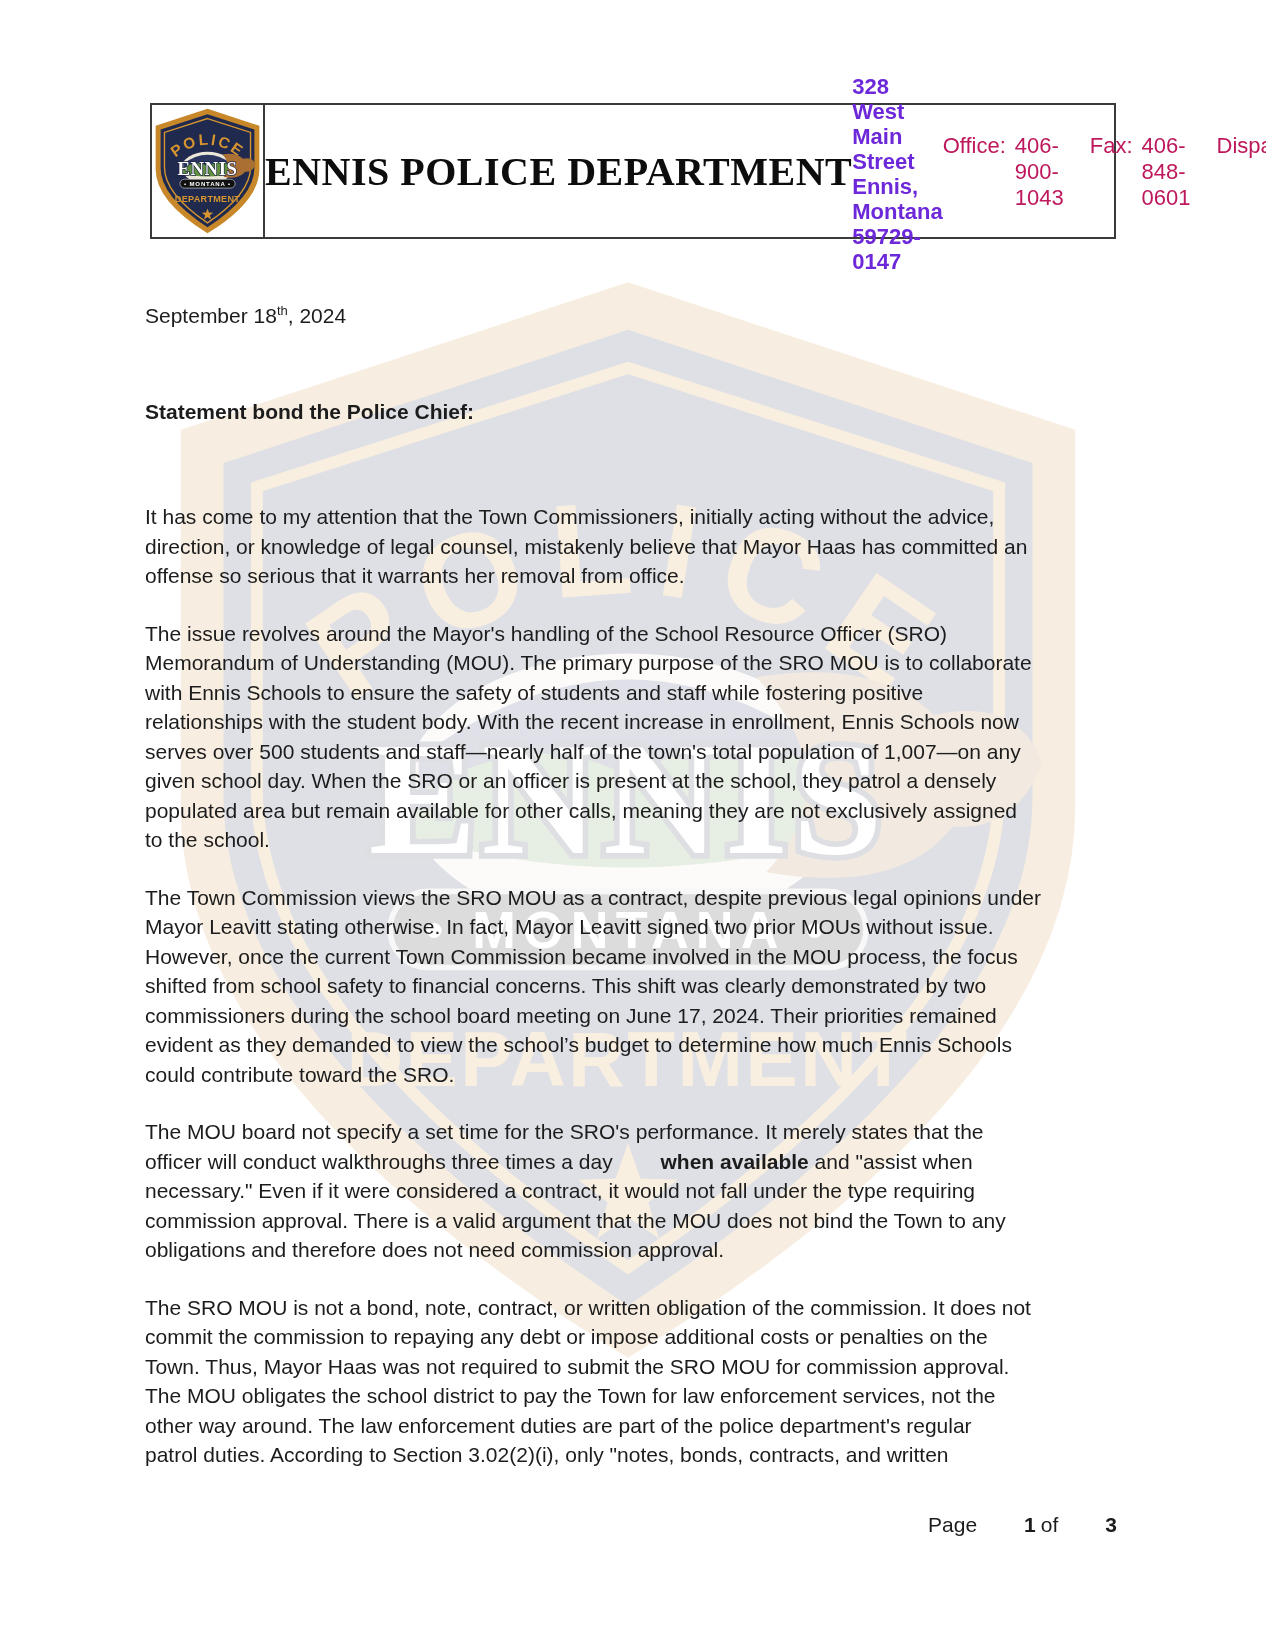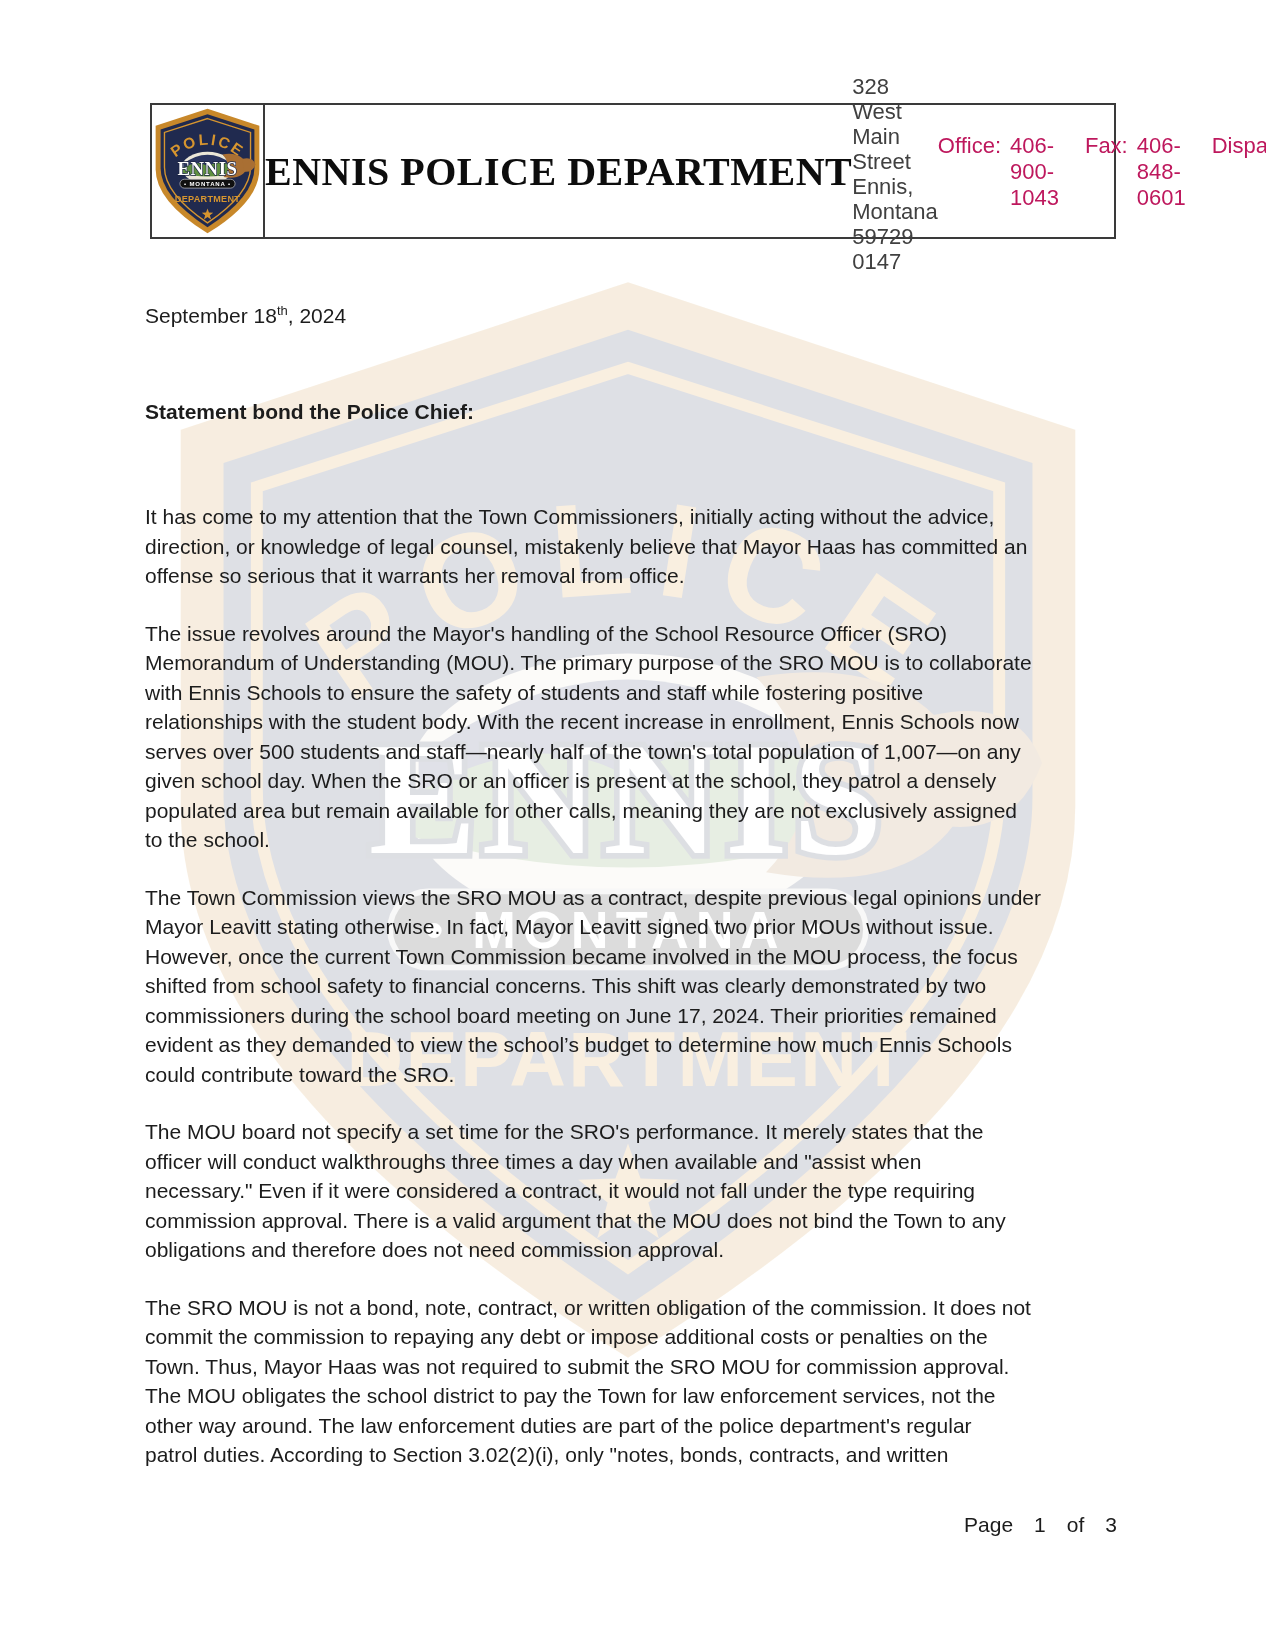--- a/index.html
+++ b/index.html
@@ -53,47 +53,47 @@
   }
   .org-name {
     font-family: "Liberation Serif", serif;
     font-weight: 700;
     font-size: 40px;
     line-height: 42px;
     letter-spacing: 0.5px;
     color: #0d0d0d;
     white-space: nowrap;
   }
-  .addr { font-size: 22px; line-height: 25px; margin-top: 3px; color: #404040; }
+  .addr { font-size: 22px; line-height: 25px; margin-top: 3px; color: #6d28d9; font-weight: bold; }
   .contact-row { display: flex; gap: 26px; font-size: 22px; line-height: 26px; color: #be185d; }
   .contact-item { display: flex; gap: 9px; }
   .email-row { display: flex; gap: 13px; font-size: 14px; line-height: 26px; color: #111; }
 
   
   .date-line { position: absolute; left: 145px; top: 297px; font-size: 21px; line-height: 28px; }
   .sup { vertical-align: super; font-size: 13px; text-align: right; }
   .subject-line { position: absolute; left: 145px; top: 398px; font-size: 21px; line-height: 28px; font-weight: 700; }
   .letter-body { position: absolute; left: 145px; top: 502px; width: 1015px; }
   .para {
     margin: 0 0 28px 0;
     font-size: 21px;
     line-height: 29.5px;
     white-space: pre-line;
   }
-  .bold { font-weight: 400; }
+  .bold { font-weight: 700; margin-left: 42px; }
 
   
   .page-footer {
     position: absolute;
     top: 1512px;
     right: 149px;
     font-size: 21px;
     line-height: 26px;
     display: flex;
-    gap: 21px;
+    gap: 5px;
   }
 </style>
 </head>
 <body>
 
 <svg width="0" height="0" style="position:absolute" aria-hidden="true">
   <defs>
     <symbol id="ennis-badge" viewBox="0 0 200 232">
       <path d="M100 3 L194 34 L194 113 Q194 171 100 229 Q6 171 6 113 L6 34 Z" fill="#c8882a"></path>
       <path d="M100 13 L185 41 L185 111 Q185 162 100 218 Q15 162 15 111 L15 41 Z" fill="#202a4f"></path>

